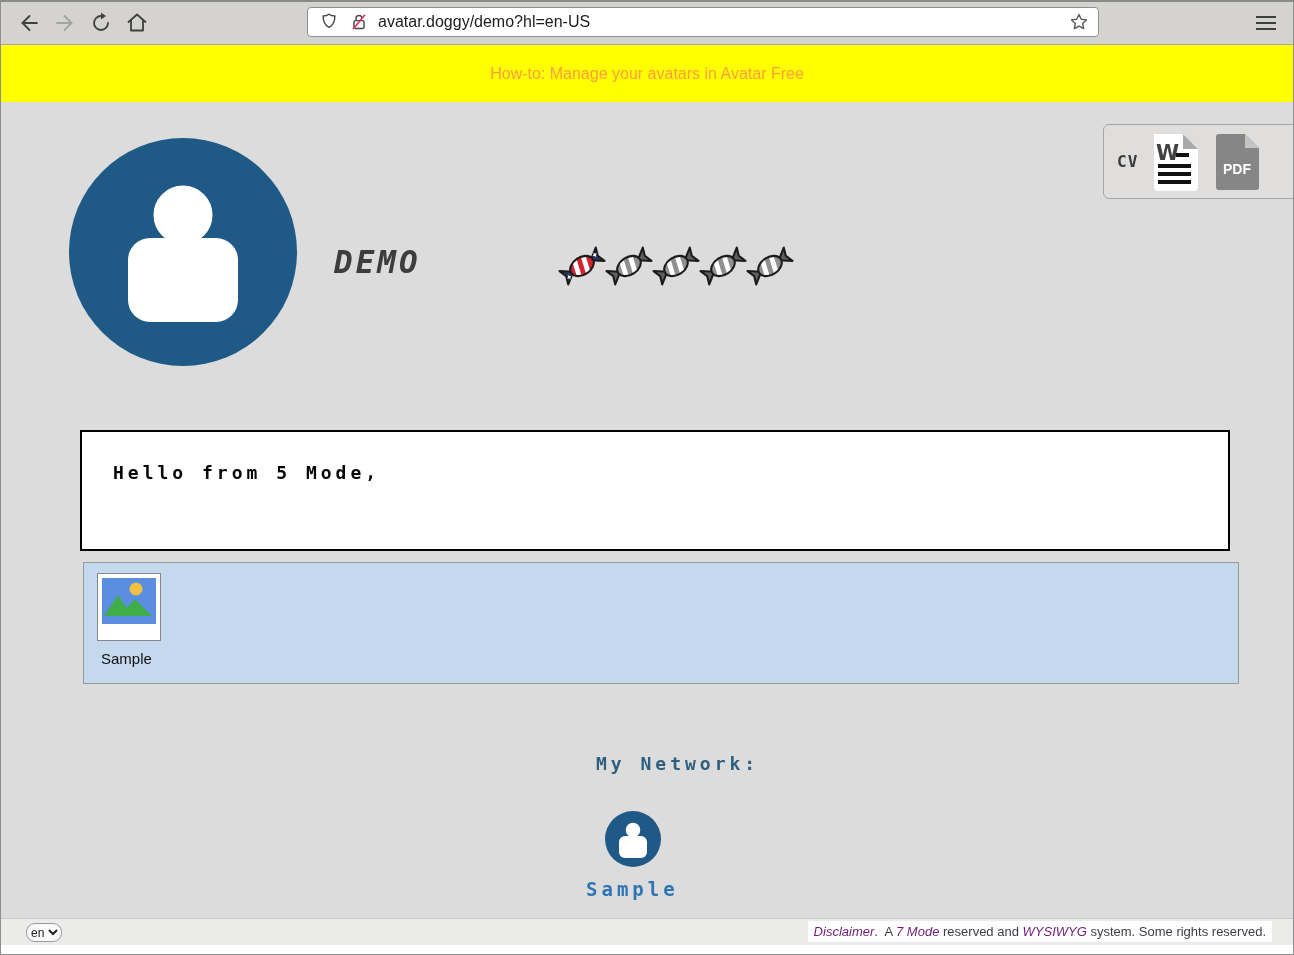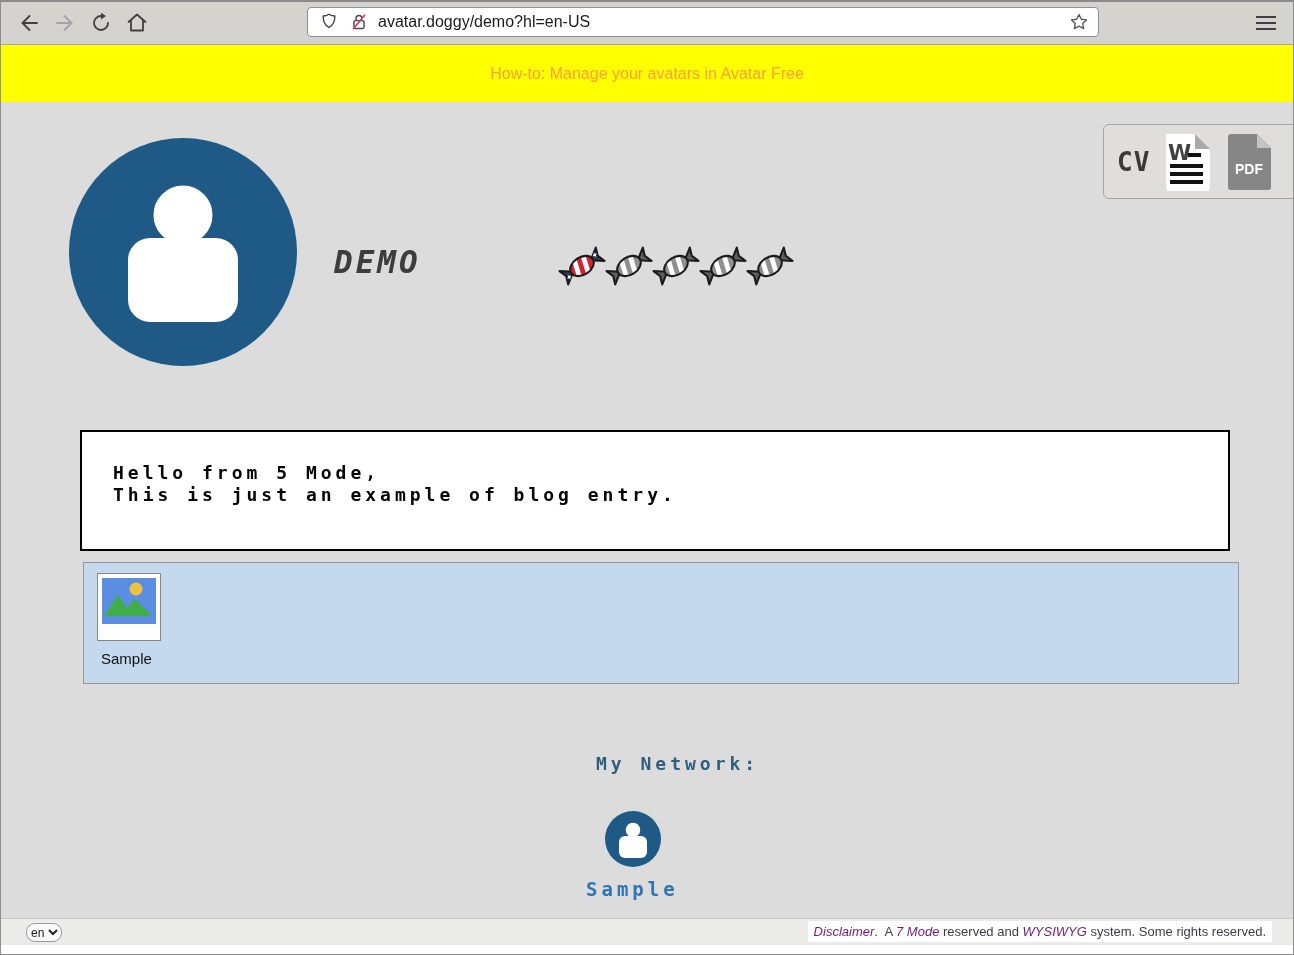--- a/index.html
+++ b/index.html
@@ -38,21 +38,21 @@
     font-family:"DejaVu Sans Mono", monospace;font-weight:bold;
     font-size:31px;letter-spacing:3px;color:#3d3d3d;font-style:italic;
   }
   .candy-row{position:absolute;left:557px;top:140px;display:flex;}
   .candy-row svg{display:block;margin-right:-1px;}
   .cv-panel{
     position:absolute;left:1102px;top:22px;width:200px;height:75px;box-sizing:border-box;
     background:#dfdedc;border:1px solid #a5a5a5;border-radius:6px;
     display:flex;align-items:center;gap:13px;padding-left:13px;
   }
-  .cv-label{font-family:"DejaVu Sans Mono", monospace;font-weight:bold;font-size:26px;color:#3a3a3a;letter-spacing:1px;}
+  .cv-label{font-family:"DejaVu Sans Mono", monospace;font-weight:bold;font-size:16px;color:#3a3a3a;letter-spacing:1px;}
   .blog-box{
     position:absolute;left:79px;top:328px;width:1150px;height:121px;box-sizing:border-box;
     background:#ffffff;border:2px solid #000000;padding:30px 0 0 31px;
   }
   .blog-box p{
     margin:0;font-family:"DejaVu Sans Mono", monospace;font-weight:bold;
     font-size:18px;letter-spacing:4px;line-height:22px;color:#050505;white-space:nowrap;
   }
   .gallery-box{
     position:absolute;left:82px;top:460px;width:1156px;height:122px;box-sizing:border-box;
@@ -274,21 +274,20 @@
       </svg>
       <svg width="50" height="58" viewBox="0 0 50 58">
         <path d="M4 4 a3 3 0 0 1 3 -3 h26 l14 14 v39 a3 3 0 0 1 -3 3 h-37 a3 3 0 0 1 -3 -3 Z" fill="#868686"></path>
         <path d="M33 1 v14 h14 Z" fill="#c4c4c4"></path>
         <text x="11" y="41" font-family="Liberation Sans, sans-serif" font-size="14" font-weight="bold" fill="#ffffff">PDF</text>
       </svg>
     </div>
 
     <div class="blog-box">
       <p>Hello from 5 Mode,</p>
-      <p>This is just an example of blog entry.</p>
     </div>
 
     <div class="gallery-box">
       <div class="thumb-tile">
         <svg width="54" height="46" viewBox="0 0 54 46">
           <rect width="54" height="46" fill="#5b8ee0"></rect>
           <circle cx="34" cy="11" r="6.5" fill="#f0c040"></circle>
           <polygon points="2,38 16,17 30,38" fill="#3fae49"></polygon>
           <polygon points="17,38 33,21 50,38" fill="#3fae49"></polygon>
         </svg>

